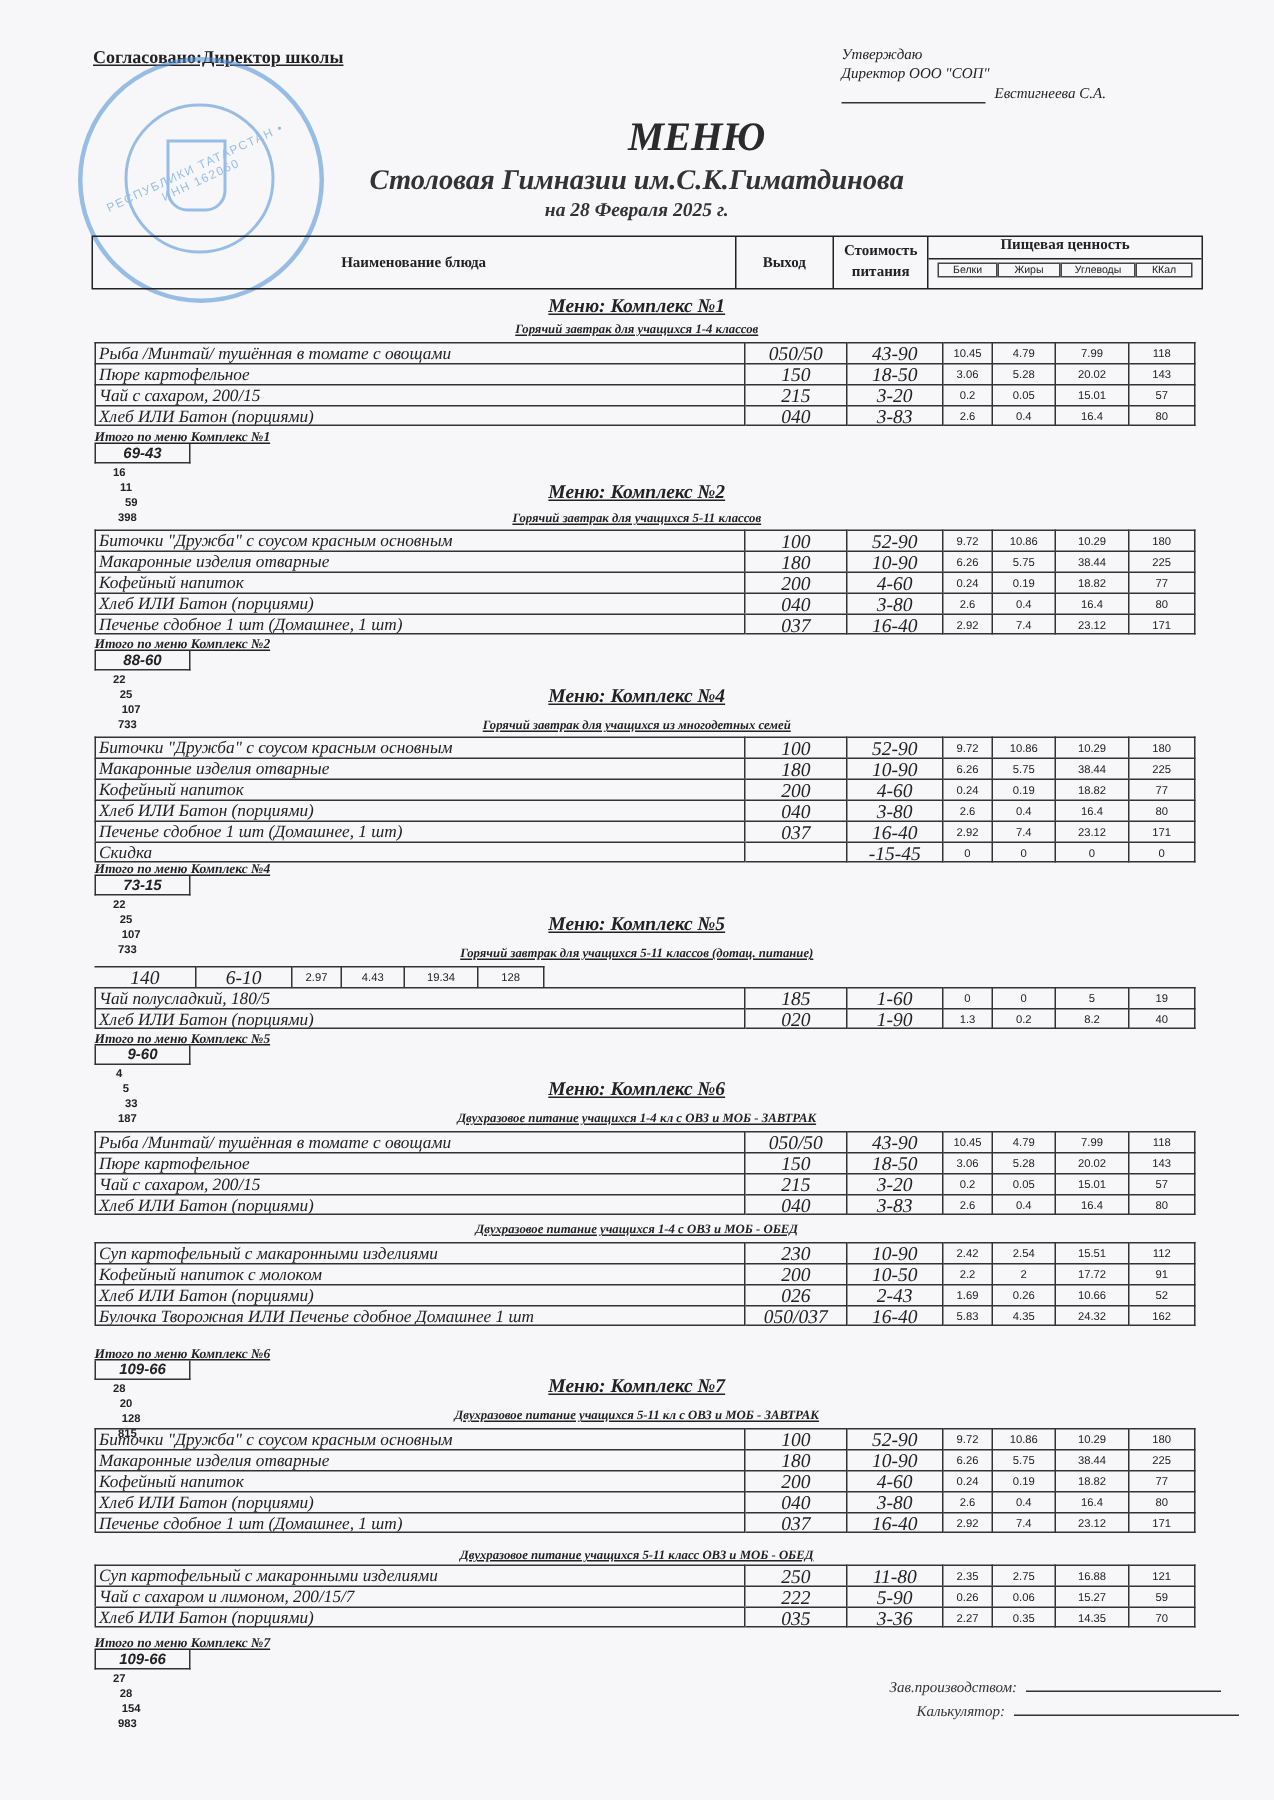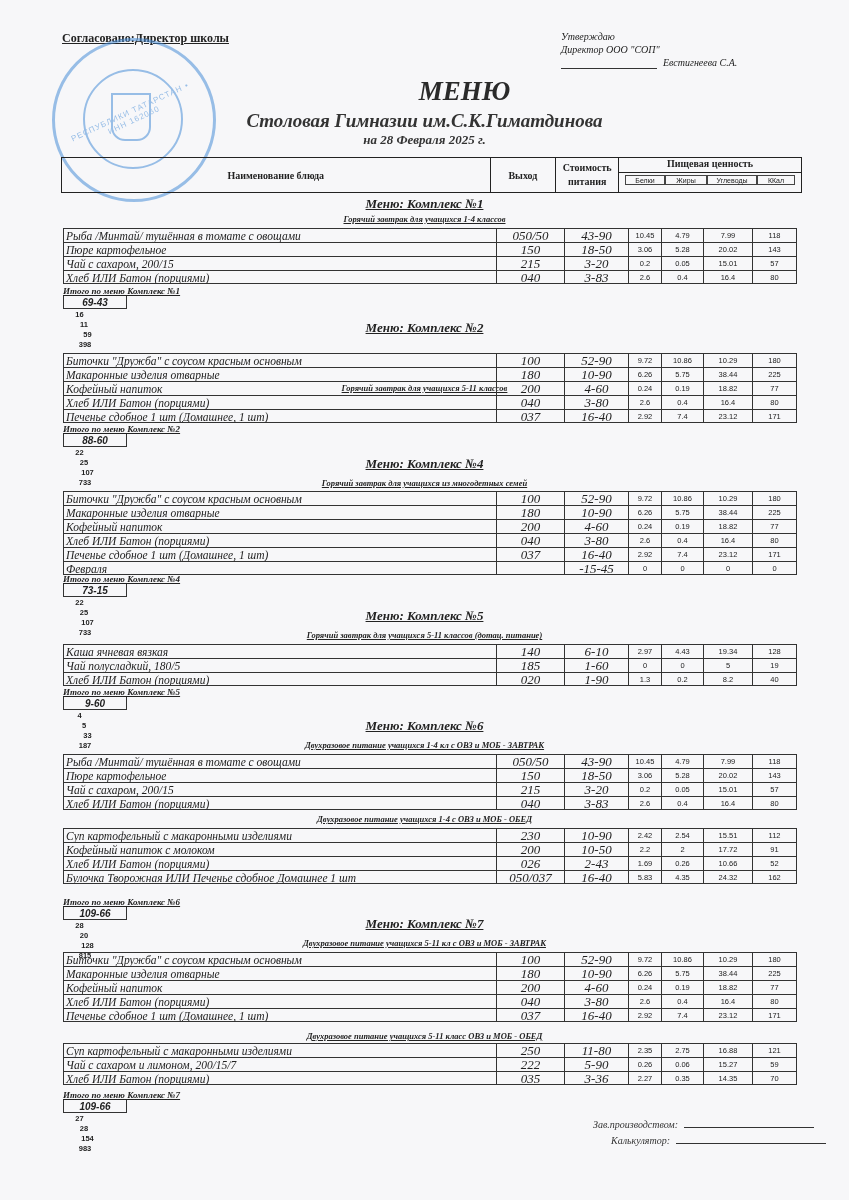--- a/index.html
+++ b/index.html
@@ -131,21 +131,21 @@
     </div>
     <div class="total" style="top: 284px;">
       <div class="label">Итого по меню Комплекс №1</div>
       <div class="cost">69-43</div>
       <div class="n b">16</div>
       <div class="n f">11</div>
       <div class="n c">59</div>
       <div class="n k">398</div>
     </div>
     <div class="section-title" style="top: 320px;">Меню: Комплекс №2</div>
-    <div class="section-sub" style="top: 340px; margin-top: 43px;">Горячий завтрак для учащихся 5-11 классов</div>
+    <div class="section-sub" style="top: 340px;">Горячий завтрак для учащихся 5-11 классов</div>
     <div class="tbl" style="top: 353px;">
       <div class="row">
         <div class="name">Биточки  "Дружба" с соусом красным основным</div>
         <div class="out">100</div>
         <div class="cost">52-90</div>
         <div class="n b">9.72</div>
         <div class="n f">10.86</div>
         <div class="n c">10.29</div>
         <div class="n k">180</div>
       </div>
@@ -236,42 +236,41 @@
       <div class="row">
         <div class="name">Печенье сдобное 1 шт (Домашнее, 1 шт)</div>
         <div class="out">037</div>
         <div class="cost">16-40</div>
         <div class="n b">2.92</div>
         <div class="n f">7.4</div>
         <div class="n c">23.12</div>
         <div class="n k">171</div>
       </div>
       <div class="row">
-        <div class="name">Февраля</div>
+        <div class="name">Скидка</div>
         <div class="out"></div>
         <div class="cost">-15-45</div>
         <div class="n b">0</div>
         <div class="n f">0</div>
         <div class="n c">0</div>
         <div class="n k">0</div>
       </div>
     </div>
     <div class="total" style="top: 572px;">
       <div class="label">Итого по меню Комплекс №4</div>
       <div class="cost">73-15</div>
       <div class="n b">22</div>
       <div class="n f">25</div>
       <div class="n c">107</div>
       <div class="n k">733</div>
     </div>
     <div class="section-title" style="top: 608px;">Меню: Комплекс №5</div>
     <div class="section-sub" style="top: 630px;">Горячий завтрак для учащихся 5-11 классов (дотац. питание)</div>
     <div class="tbl" style="top: 644px;">
       <div class="row">
-        <div class="name">Каша ячневая вязкая</div>
         <div class="out">140</div>
         <div class="cost">6-10</div>
         <div class="n b">2.97</div>
         <div class="n f">4.43</div>
         <div class="n c">19.34</div>
         <div class="n k">128</div>
       </div>
       <div class="row">
         <div class="name">Чай полусладкий, 180/5</div>
         <div class="out">185</div>

